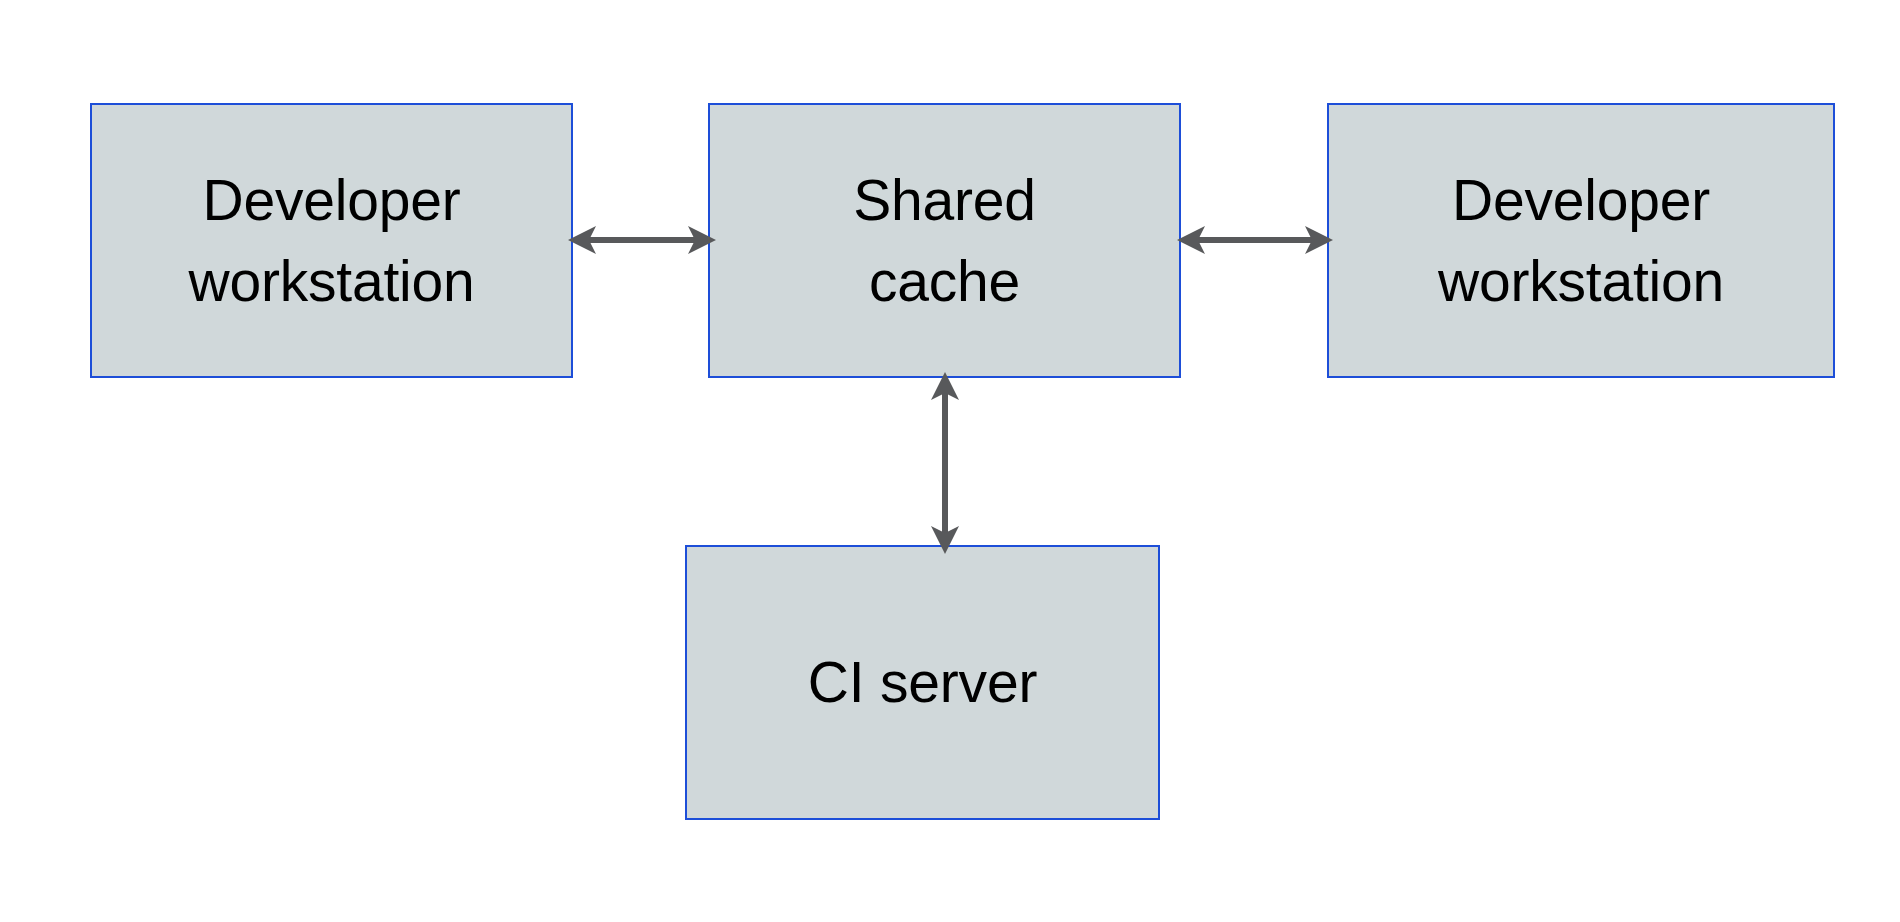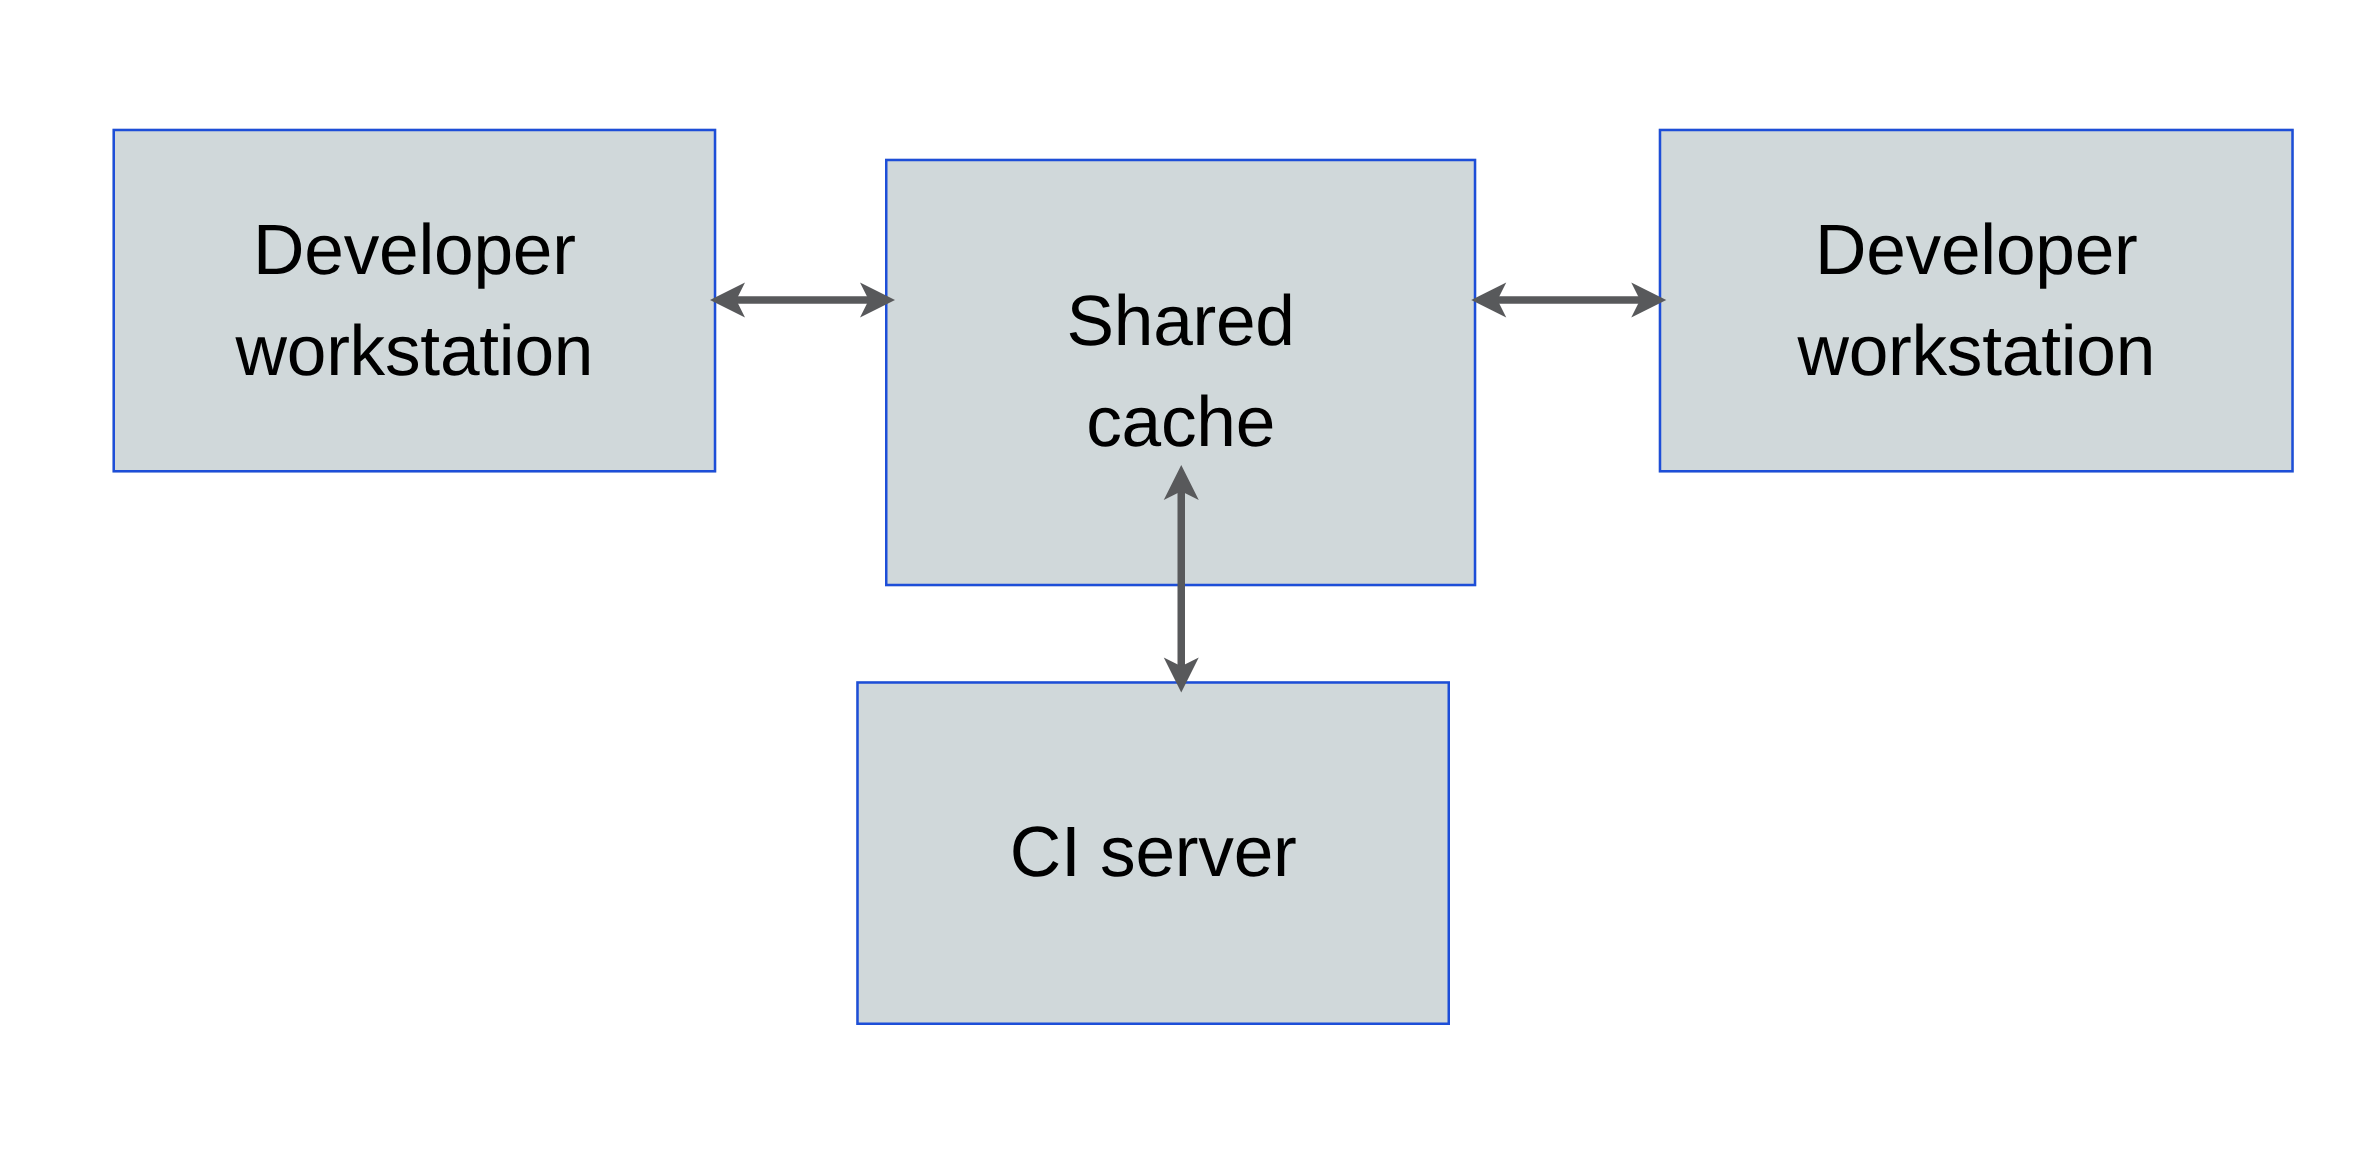--- a/index.html
+++ b/index.html
@@ -33,21 +33,21 @@
     font-size: 57px;
     line-height: 1.42;
     color: #000000;
     font-weight: 400;
     letter-spacing: -0.2px;
     white-space: pre-line;
     padding: 0 8px;
   }
   
   #node-dev-left   { left: 90px;   top: 103px; width: 483px; height: 275px; }
-  #node-shared     { left: 708px;  top: 103px; width: 473px; height: 342px; margin-top: 24px; }
+  #node-shared     { left: 708px;  top: 103px; width: 473px; height: 275px; }
   #node-dev-right  { left: 1327px; top: 103px; width: 508px; height: 275px; }
   #node-ci         { left: 685px;  top: 545px; width: 475px; height: 275px; }
 
   .connector {
     position: absolute;
     overflow: visible;
   }
   #conn-left   { left: 566px;  top: 205px; width: 152px; height: 70px; }
   #conn-right  { left: 1175px; top: 205px; width: 160px; height: 70px; }
   #conn-bottom { left: 910px;  top: 370px; width: 70px;  height: 186px; }

